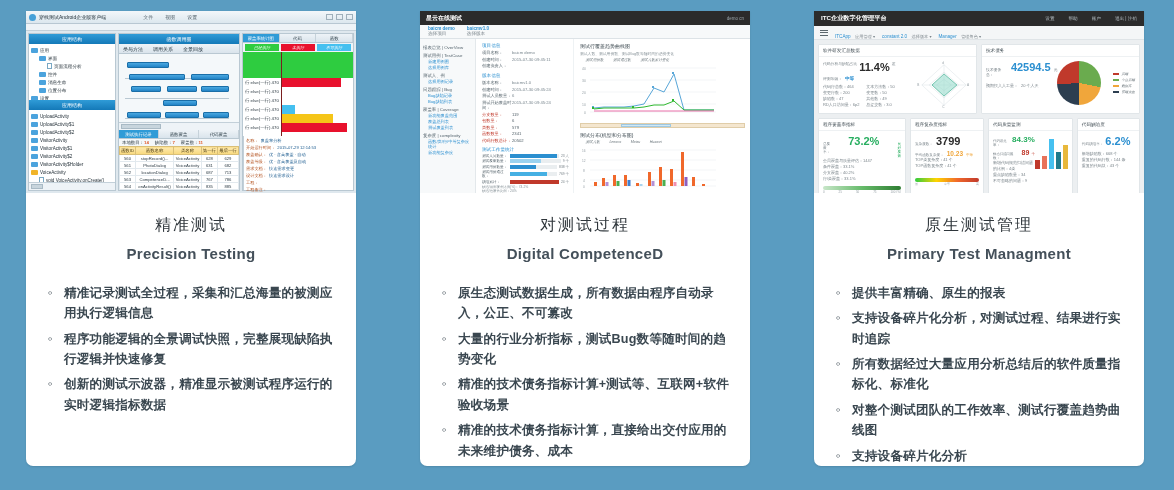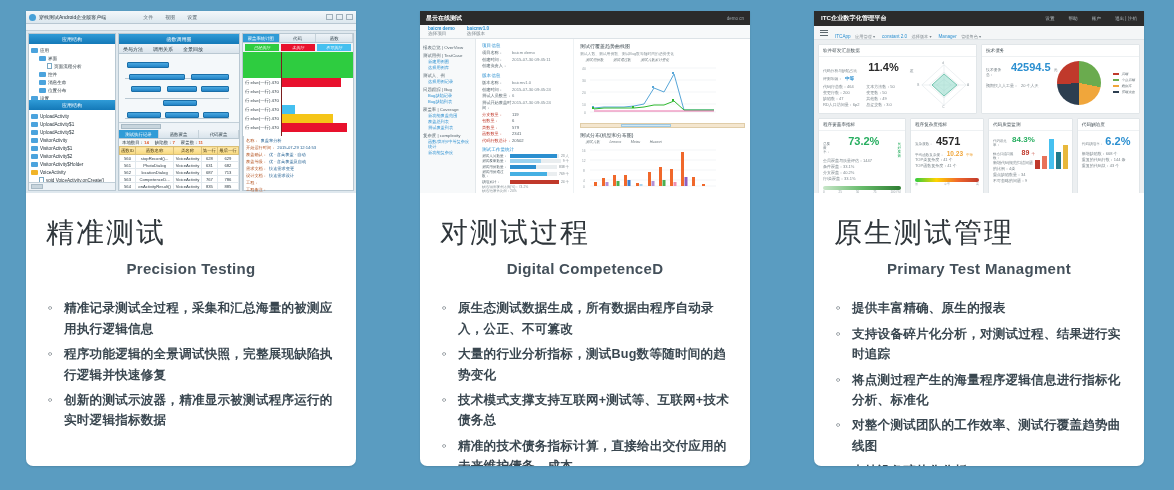--- a/index.html
+++ b/index.html
@@ -15,21 +15,21 @@
     border-radius: 0 0 7px 7px;
     display: flex; flex-direction: column;
     overflow: hidden; height: 455px;
     box-shadow: 0 1px 2px rgba(0,0,0,0.12);
   }
   
   .shot { width: 330px; height: 182px; position: relative; overflow: hidden; background: #e9eef1; flex: none; }
   .shot-inner { position: absolute; inset: 0; }
   
   .body { flex: 1; padding: 22px 20px 0 20px; }
-  .t-cn { text-align: left; font-size: 28px; color: #2f363b; letter-spacing: 2px; line-height: 1.3; }
+  .t-cn { text-align: center; font-size: 16px; color: #2f363b; letter-spacing: 2px; line-height: 1.3; }
   .t-en { text-align: center; font-size: 15px; font-weight: bold; color: #44505a; margin-top: 9px; letter-spacing: .3px; }
   ul.feat { list-style: none; margin-top: 21px; }
   ul.feat li {
     position: relative; padding-left: 18px; font-size: 12.6px; font-weight: bold;
     color: #3a4750; line-height: 1.62; margin-bottom: 5px; letter-spacing: .2px;
   }
   ul.feat li::before {
     content: "\25E6"; position: absolute; left: 2px; top: -1px; font-size: 13px; color: #3a4750;
   }
 
@@ -620,21 +620,21 @@
         </div>
       </div>
     </div>
 
     <div class="body">
       <div class="t-cn">对测试过程</div>
       <div class="t-en">Digital CompetenceD</div>
       <ul class="feat">
         <li>原生态测试数据生成，所有数据由程序自动录入，公正、不可篡改</li>
         <li>大量的行业分析指标，测试Bug数等随时间的趋势变化</li>
-        <li>技术模式支撑支持互联网+测试等、互联网+技术债务总</li>
+        <li>精准的技术债务指标计算+测试等、互联网+软件验收场景</li>
         <li>精准的技术债务指标计算，直接给出交付应用的未来维护债务、成本</li>
       </ul>
     </div>
   </div>
 
   <div class="card">
     <div class="shot">
       <div class="shot-inner" style="background:#eceff1">
         <div class="w3-top">
           <span class="lg">ITC企业数字化管理平台</span>
@@ -655,21 +655,21 @@
           <span><span class="pill">constant 2.0</span> <span class="gray">选择版本 ▾</span></span>
           <span><span class="pill">Manager</span> <span class="gray">管理角色 ▾</span></span>
         </div>
         <div class="w3-body">
           <div class="crow2" style="margin-bottom:4px">
 
             <div class="wcard" style="flex:1">
               <div class="hd">软件研发汇总数据</div>
               <div class="ct">
                 <div style="flex:1">
-                  <div style="display:flex;align-items:flex-end;gap:11px">
+                  <div style="display:flex;align-items:flex-start;gap:2px">
                     <span style="font-size:3.8px;color:#7b858b">代码分析与缺陷占比</span>
                     <span class="big" style="color:#2b2b2b">11.4%</span>
                     <span style="font-size:3.8px;color:#7b858b">差</span>
                   </div>
                   <div style="display:flex;gap:3px;margin:3px 0">
                     <span style="font-size:3.8px;color:#7b858b">评测等级：</span>
                     <span style="font-size:4.6px;font-weight:bold;color:#2b8fd0">中等</span>
                   </div>
                   <div style="display:flex;flex-wrap:wrap;gap:0 6px">
                     <span class="mini" style="width:40%">代码行总数：464</span>
@@ -767,21 +767,21 @@
                     <span>优秀覆盖</span>
                 </div>
               </div>
             </div>
 
             <div class="wcard" style="flex:1">
               <div class="hd">程序复杂度指标</div>
               <div style="padding:4px">
                 <div style="display:flex;align-items:baseline;gap:3px">
                   <span style="font-size:3.6px;color:#7b858b">复杂度数：</span>
-                  <span class="big" style="color:#2b2b2b">4571</span>
+                  <span class="big" style="color:#2b2b2b">3799</span>
                 </div>
                 <div style="display:flex;align-items:baseline;gap:3px;margin-top:3px">
                   <span style="font-size:3.6px;color:#7b858b">平均函数复杂度：</span>
                   <span style="font-size:6.5px;font-weight:bold;color:#f0a63b">10.23</span>
                   <span style="font-size:3.6px;color:#f0a63b">中等</span>
                 </div>
                 <div class="mini">TOP类复杂度：41 个</div>
                 <div class="mini">TOP函数复杂度：41 个</div>
                 <div class="gauge" style="margin-top:9px;background:linear-gradient(90deg,#2ecc40,#ffd400,#f0682b,#c0392b)"></div>
                 <div class="ticks">
@@ -835,20 +835,20 @@
         </div>
       </div>
     </div>
 
     <div class="body">
       <div class="t-cn">原生测试管理</div>
       <div class="t-en">Primary Test Managment</div>
       <ul class="feat">
         <li>提供丰富精确、原生的报表</li>
         <li>支持设备碎片化分析，对测试过程、结果进行实时追踪</li>
-        <li>将点测过程产生的海量程序逻辑信息进行指标化分析、标准化</li>
+        <li>所有数据经过大量应用分析总结后的软件质量指标化、标准化</li>
         <li>对整个测试团队的工作效率、测试行覆盖趋势曲线图</li>
         <li>支持设备碎片化分析</li>
       </ul>
     </div>
   </div>
 
 </div>
 
 </body></html>

